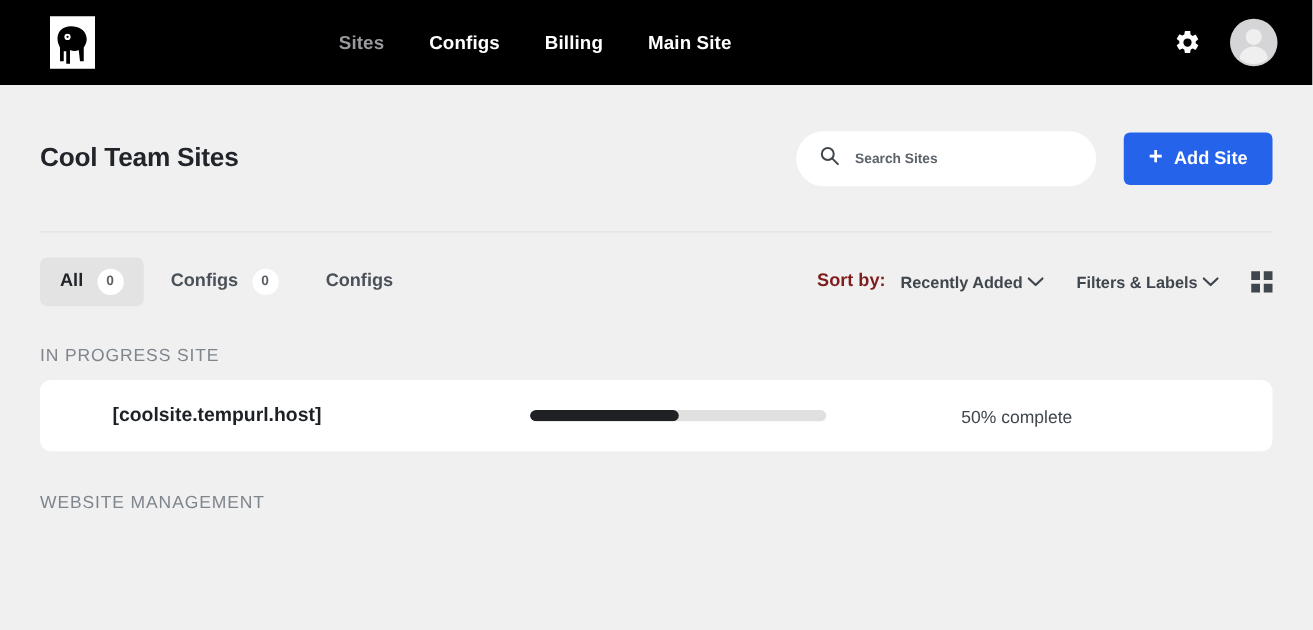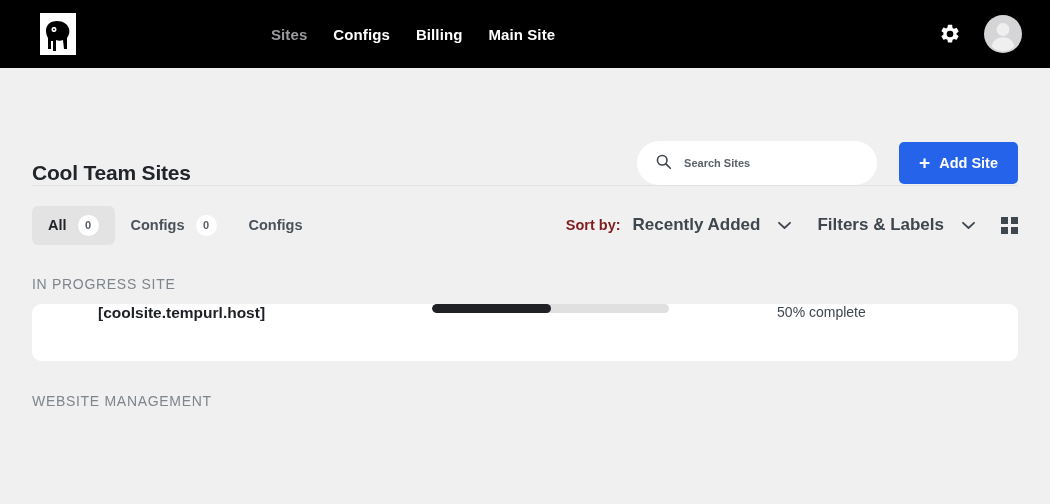--- a/index.html
+++ b/index.html
@@ -32,21 +32,21 @@
     align-items: flex-end;
     justify-content: center;
     overflow: hidden;
     flex: 0 0 auto;
   }
   .logo svg { display: block; }
 
   .topnav {
     display: flex;
     align-items: center;
-    gap: 26px;
+    gap: 36px;
     margin-left: 195px;
   }
   .topnav a {
     color: #ffffff;
     font-size: 15px;
     font-weight: bold;
     text-decoration: none;
     letter-spacing: 0.1px;
     line-height: 1;
   }
@@ -80,21 +80,21 @@
   }
 
   
   .page {
     padding: 0 32px;
   }
 
   .page-head {
     height: 118px;
     display: flex;
-    align-items: flex-end;
+    align-items: center;
     border-bottom: 1px solid #e2e2e2;
     box-sizing: border-box;
   }
   .page-title {
     font-size: 21px;
     font-weight: bold;
     color: #21252a;
     letter-spacing: -0.2px;
   }
   .head-spacer { flex: 1 1 auto; }
@@ -155,21 +155,21 @@
 
   
   .toolbar {
     height: 78px;
     display: flex;
     align-items: center;
   }
   .tabs {
     display: flex;
     align-items: center;
-    gap: 0;
+    gap: 6px;
   }
   .tab {
     display: flex;
     align-items: center;
     gap: 11px;
     padding: 9px 16px;
     border-radius: 6px;
     font-size: 14.5px;
     font-weight: bold;
     color: #4a5158;
@@ -204,22 +204,22 @@
     gap: 26px;
   }
   .sortby-label {
     font-size: 14.5px;
     font-weight: bold;
     color: #7f1d1d;
   }
   .dropdown {
     display: flex;
     align-items: center;
-    gap: 18px;
-    font-size: 17px;
+    gap: 4px;
+    font-size: 13px;
     font-weight: bold;
     color: #3f464d;
     cursor: pointer;
     white-space: nowrap;
   }
   .sort-group {
     display: flex;
     align-items: center;
     gap: 12px;
   }
@@ -247,22 +247,22 @@
     margin-top: 12px;
     margin-bottom: 12px;
   }
 
   
   .site-card {
     height: 57px;
     background: #ffffff;
     border-radius: 9px;
     display: flex;
-    align-items: flex-start;
-    padding: 0 36px;
+    align-items: center;
+    padding: 0 28px;
     box-sizing: border-box;
   }
   .site-name {
     font-size: 15.5px;
     font-weight: bold;
     color: #1d2125;
     margin-left: 30px;
     white-space: nowrap;
   }
   .progress-wrap {

